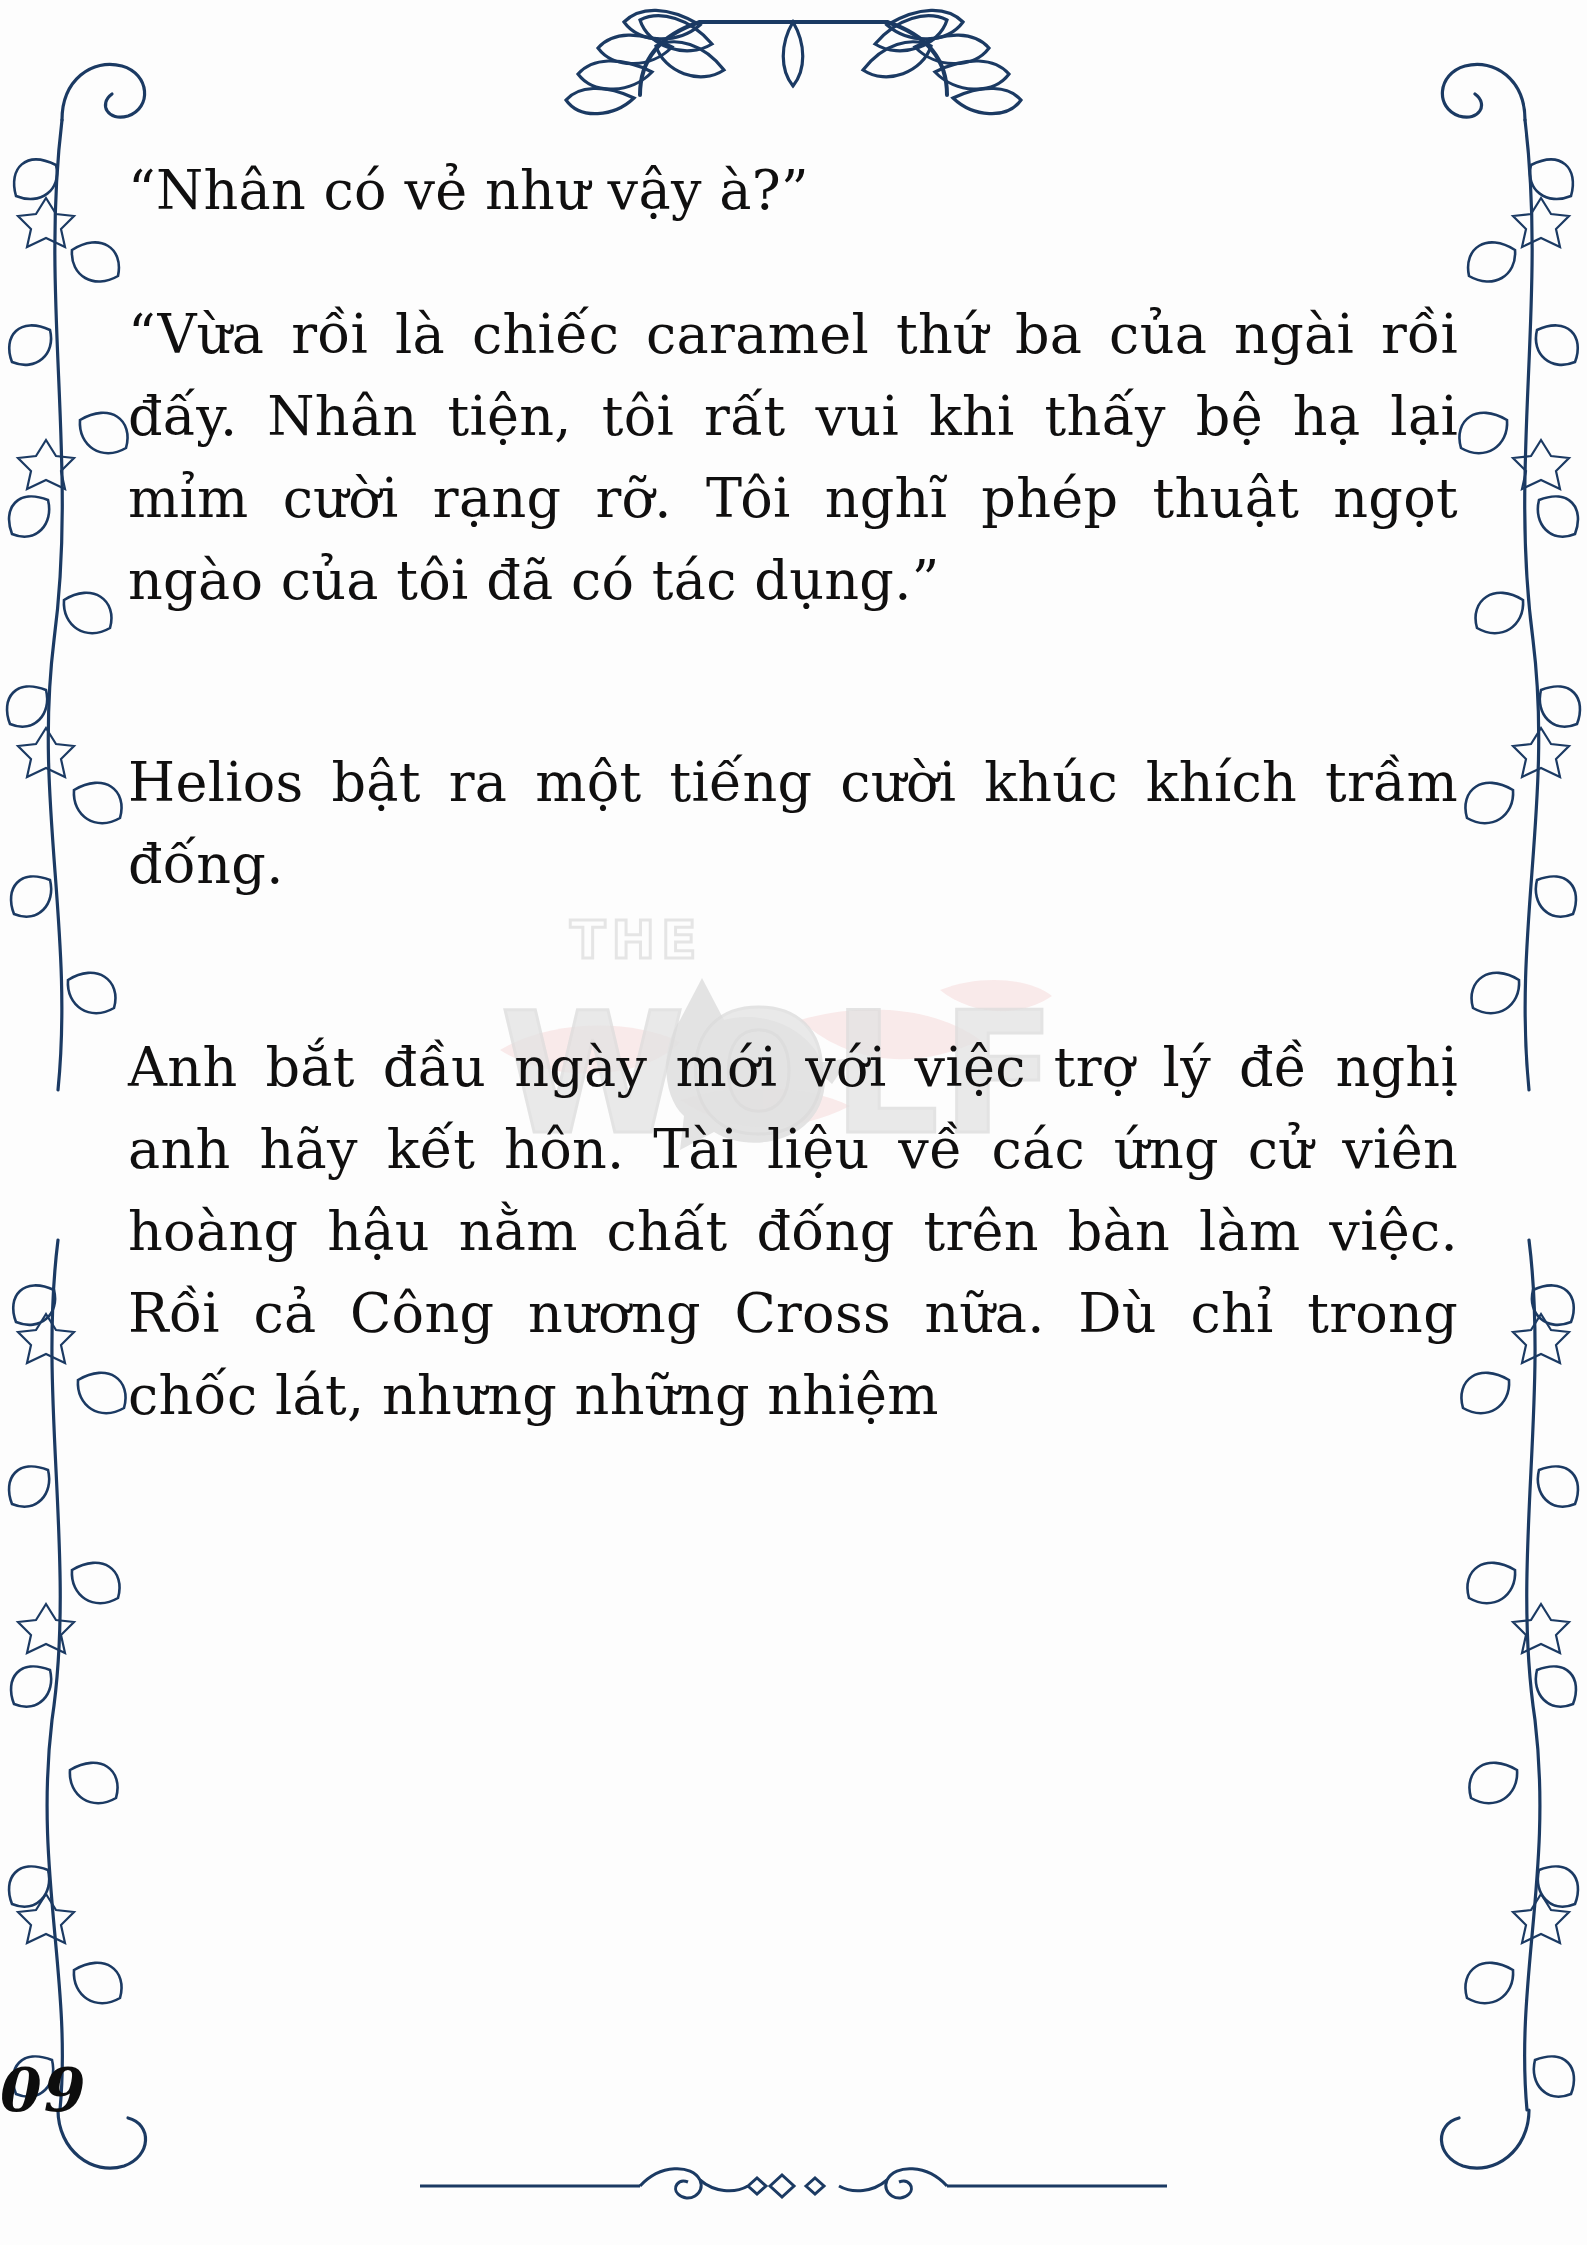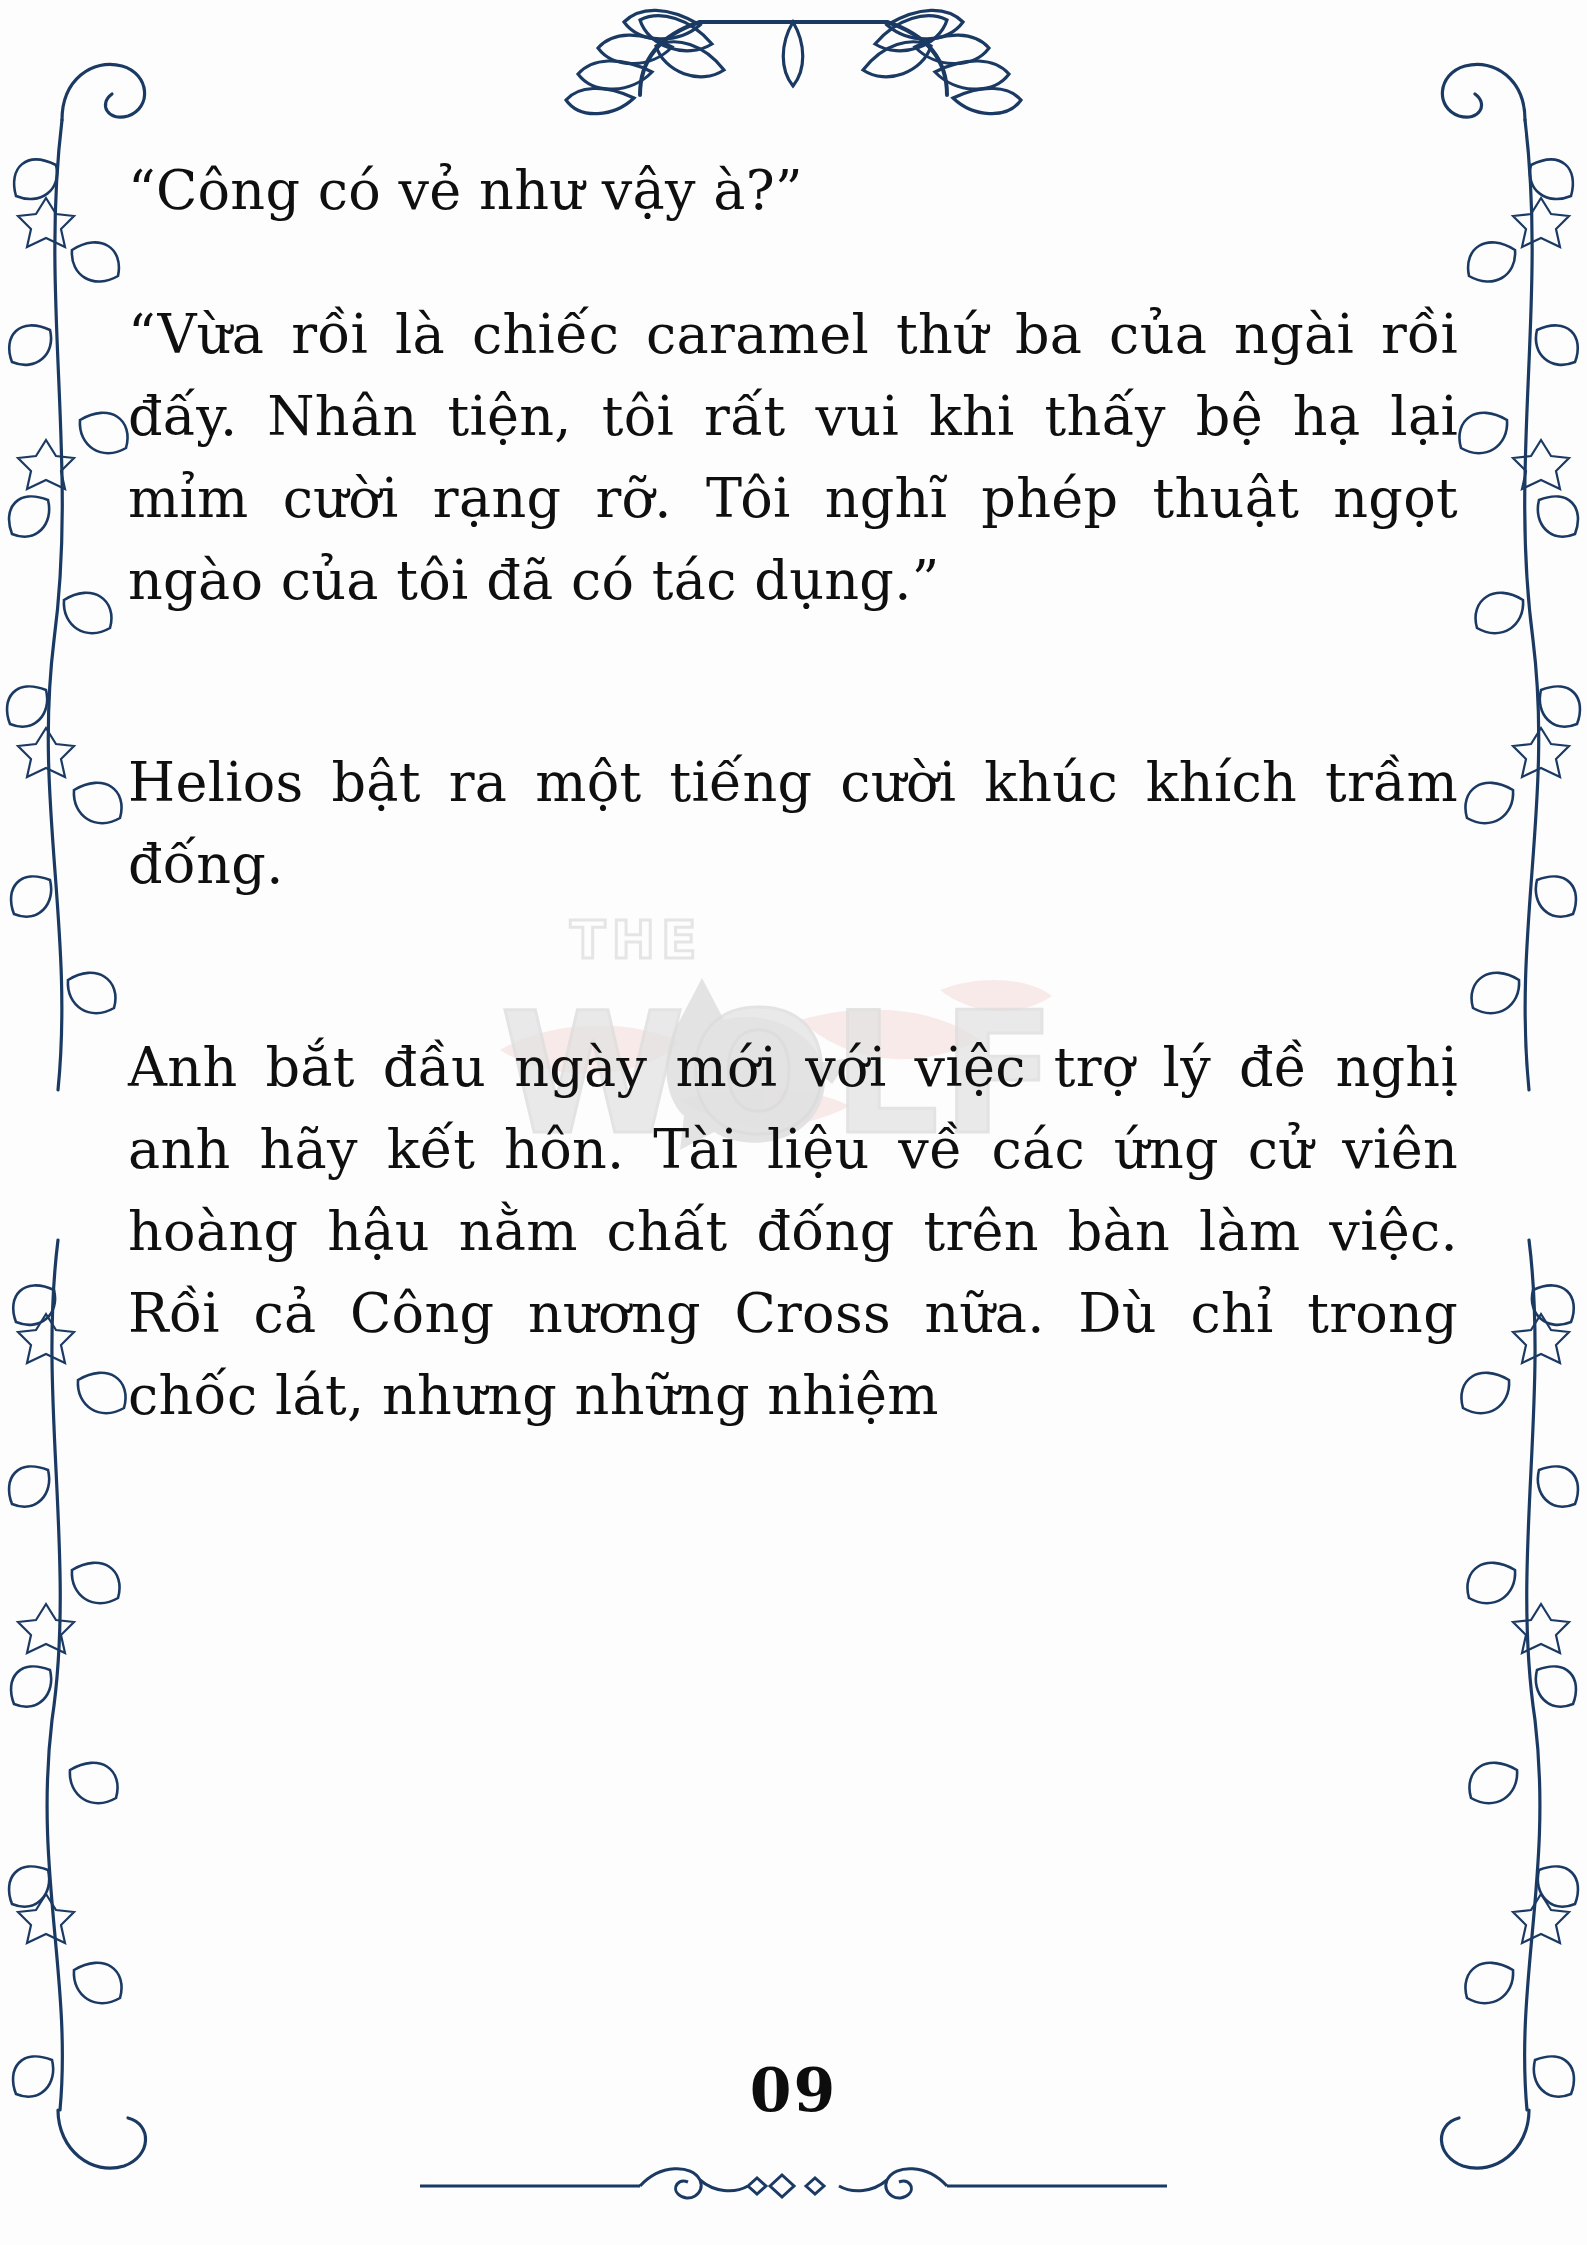--- a/index.html
+++ b/index.html
@@ -58,23 +58,23 @@
   .para.gap-lg {
     margin-bottom: 120px;
   }
 
   
   .page-number {
     position: absolute;
     left: 0;
     right: 0;
     top: 2055px;
-    text-align: center;
     font-family: "DejaVu Serif", serif;
     font-weight: bold;
+    font-style: italic;
     font-size: 60px;
     color: #0d0d0d;
     letter-spacing: 2px;
   }
 
   
   .bottom-rule {
     position: absolute;
     left: 0;
     top: 2150px;
@@ -206,21 +206,21 @@
                C 400 246, 360 248, 334 232 L 300 250 L 304 216 C 282 196, 280 148, 300 120 Z"></path>
       <path d="M430 164 L 470 158 L 452 184 Z"></path>
     </g>
 
     <text x="190" y="58" font-family="DejaVu Sans, sans-serif" font-size="52" font-weight="bold" fill="none" stroke="#b0b0b0" stroke-width="3" letter-spacing="6">THE</text>
 
     <text x="120" y="232" font-family="DejaVu Sans, sans-serif" font-size="168" font-weight="bold" fill="#a5a5a5" stroke="#8c8c8c" stroke-width="3" letter-spacing="2" opacity="0.75">WOLF</text>
   </svg>
 
   <div class="content">
-    <p class="para">“Công có vẻ như vậy à?”</p>
+    <p class="para">“Nhân có vẻ như vậy à?”</p>
     <p class="para gap-lg">“Vừa rồi là chiếc caramel thứ ba của ngài rồi đấy. Nhân tiện, tôi rất vui khi thấy bệ hạ lại mỉm cười rạng rỡ. Tôi nghĩ phép thuật ngọt ngào của tôi đã có tác dụng.”</p>
     <p class="para gap-lg">Helios bật ra một tiếng cười khúc khích trầm đống.</p>
     <p class="para last">Anh bắt đầu ngày mới với việc trợ lý đề nghị anh hãy kết hôn. Tài liệu về các ứng cử viên hoàng hậu nằm chất đống trên bàn làm việc. Rồi cả Công nương Cross nữa. Dù chỉ trong chốc lát, nhưng những nhiệm</p>
   </div>
 
   <div class="page-number">09</div>
 
   <svg class="bottom-rule" viewBox="0 0 1587 70">
     <g stroke="#1b3a63" fill="none" stroke-width="3">
       <path d="M420 36 L 640 36"></path>

